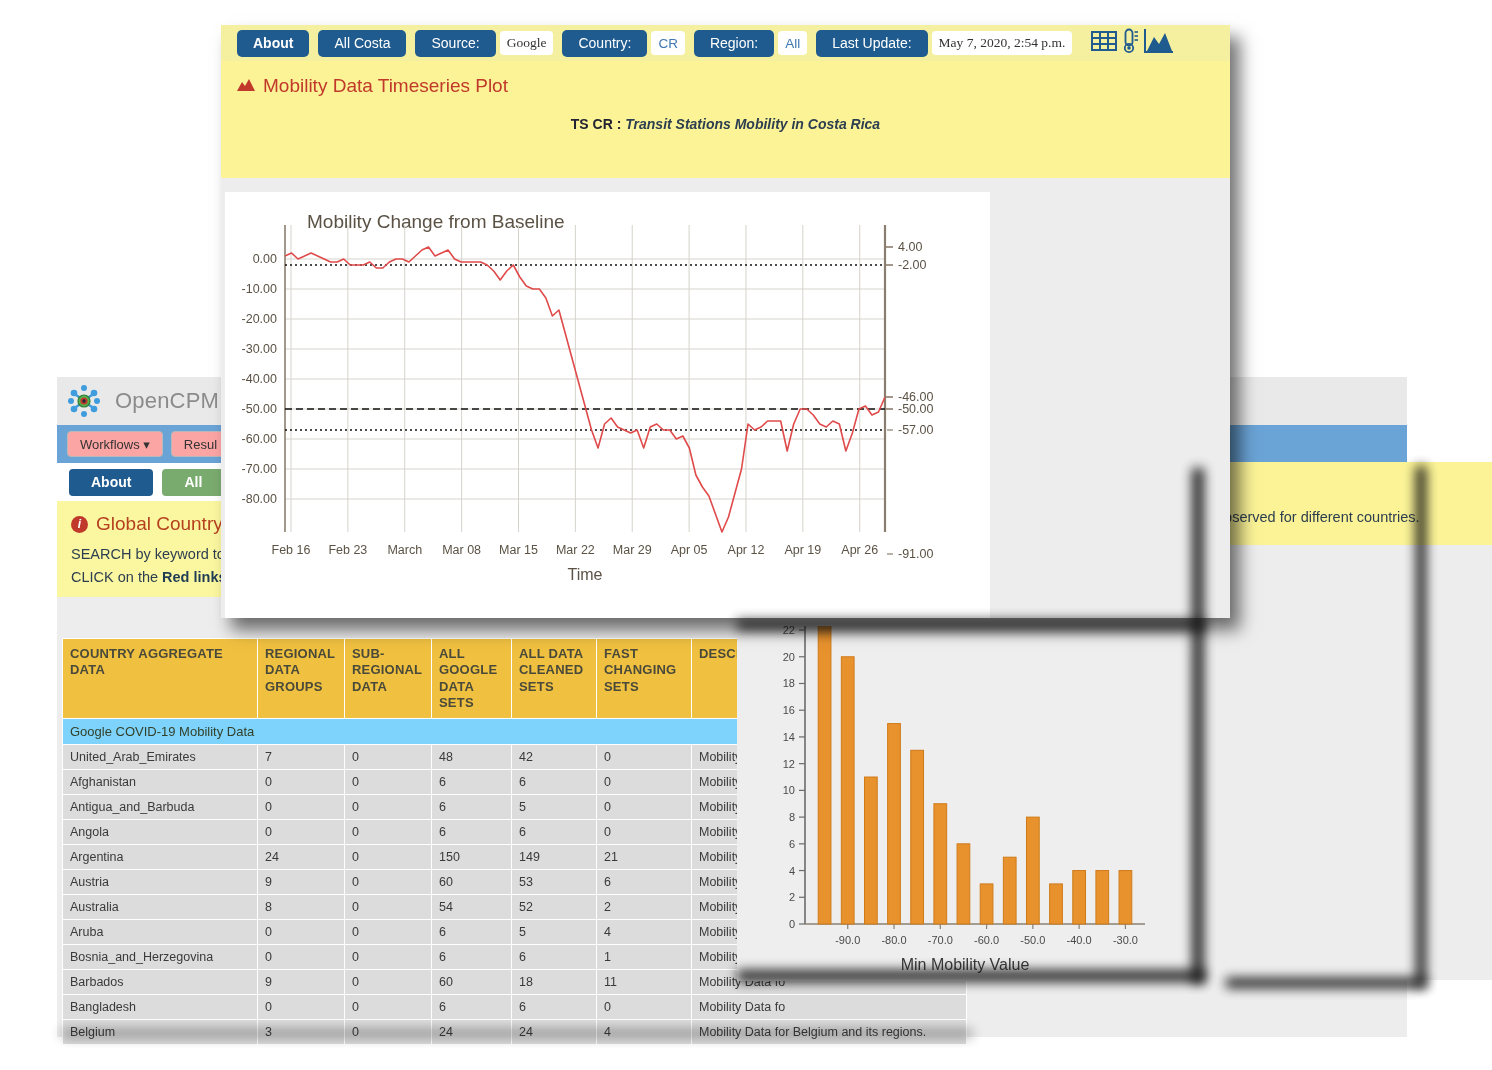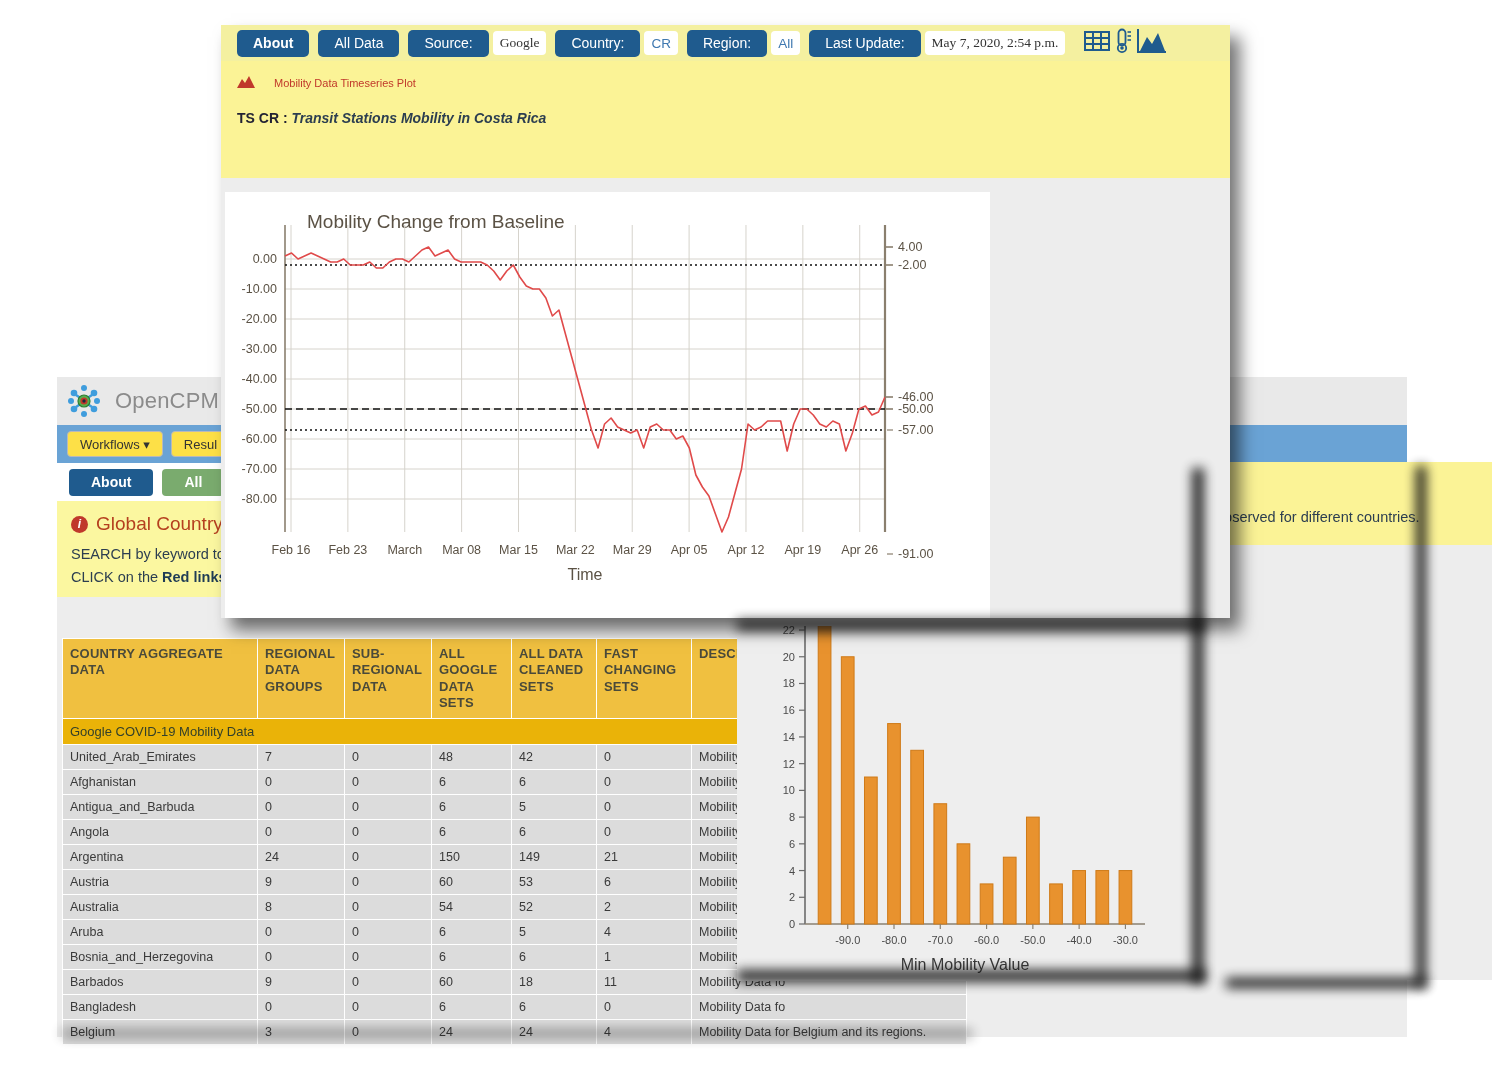--- a/index.html
+++ b/index.html
@@ -17,21 +17,21 @@
   .shadow-blk{position:absolute;background:#111;filter:blur(6px);opacity:.85;}
 
   
   #app-page{position:absolute;left:57px;top:377px;width:1350px;height:660px;background:#ffffff;}
   #app-header{position:absolute;left:0;top:0;width:1350px;height:48px;background:#e9e9e9;
               border-bottom:1px solid #cfcfcf;display:flex;align-items:center;}
   .opencpm-logo{width:34px;height:34px;margin-left:10px;position:relative;}
   .opencpm-title{font-size:22px;color:#8b8b8b;margin-left:14px;letter-spacing:.2px;}
   #app-navbar{position:absolute;left:0;top:48px;width:1350px;height:38px;
               background:#6aa3d5;display:flex;align-items:center;gap:8px;padding-left:10px;box-sizing:border-box;}
-  .nav-pill{background:#fde047;border:1px solid #b9b9b9;border-radius:4px;height:24px;
+  .nav-pill{background:#fca5a5;border:1px solid #b9b9b9;border-radius:4px;height:24px;
             display:flex;align-items:center;padding:0 12px;font-size:13px;color:#333;}
   #app-btnbar{position:absolute;left:0;top:86px;width:1350px;height:38px;background:#fff;
               display:flex;align-items:center;gap:9px;padding-left:12px;box-sizing:border-box;}
   .bb{height:27px;border-radius:4px;display:flex;align-items:center;justify-content:center;
       font-size:14px;font-weight:bold;color:#fff;padding:0 22px;}
   .bb.dark{background:#1f5b8e;}
   .bb.green{background:#7aab6e;}
   #app-yellow{position:absolute;left:0;top:124px;width:1350px;height:96px;background:#fbf7a0;padding:12px 14px;box-sizing:border-box;}
   .gco-title{color:#b5401f;font-size:19px;display:flex;align-items:center;gap:8px;}
   .info-circle{width:17px;height:17px;border-radius:50%;background:#c0392b;color:#fff;font-size:12px;
@@ -44,21 +44,21 @@
   #right-yellow{position:absolute;left:1230px;top:462px;width:262px;height:83px;background:#fbf396;}
   #right-yellow .ry-text{position:absolute;left:-14px;top:47px;font-size:14.5px;color:#2c3e50;white-space:nowrap;}
   #right-grey{position:absolute;left:1230px;top:545px;width:262px;height:435px;background:#ededed;}
 
   
   #data-table{position:absolute;left:62px;top:638px;width:905px;font-size:12px;border-collapse:collapse;}
   #data-table th{background:#f0c040;color:#4a4a3a;font-size:13px;font-weight:bold;letter-spacing:.2px;
                  text-align:left;vertical-align:top;padding:7px 7px;border:1px solid #ffffff;line-height:1.25;}
   #data-table td{background:#dcdcdc;padding:5px 7px;border:1px solid #ffffff;font-size:12.5px;color:#3a3a3a;
                  white-space:nowrap;}
-  #data-table tr.group td{background:#eab308;color:#33402a;font-size:13px;padding:5px 7px;}
+  #data-table tr.group td{background:#7dd3fc;color:#33402a;font-size:13px;padding:5px 7px;}
   td.cname{color:#e8633a;}
   td.green{color:#1a9a3c;}
   td.blue{color:#2a36d8;}
   td.red{color:#dd2020;}
   td.plain{color:#3a3a3a;}
 
   
   #hist-panel{position:absolute;left:737px;top:626px;width:455px;height:355px;background:#eeeeee;overflow:hidden;}
 
   
@@ -69,22 +69,22 @@
   .tb{height:27px;border-radius:5px;background:#1f5b8e;color:#fff;font-size:14px;
       display:flex;align-items:center;justify-content:center;padding:0 16px;white-space:nowrap;}
   .tb.strong{font-weight:bold;}
   .tbv{height:24px;border-radius:4px;background:#ffffff;color:#3f78b0;font-size:13.5px;
        display:flex;align-items:center;justify-content:center;padding:0 7px;margin-left:-5px;white-space:nowrap;}
   .tbv.dark-text{color:#333;font-family:Liberation Serif, serif;}
   .tb-icons{display:flex;align-items:center;gap:5px;margin-left:10px;}
 
   #plot-yellow{position:absolute;left:0;top:36px;width:1009px;height:117px;background:#fbf396;
                padding:14px 16px;box-sizing:border-box;}
-  .plot-h1{color:#c0392b;font-size:11px;display:flex;align-items:center;gap:19px;}
-  .plot-h2{margin-top:19px;font-size:14px;color:#223;}
+  .plot-h1{color:#c0392b;font-size:19px;display:flex;align-items:center;gap:8px;}
+  .plot-h2{margin-top:19px;font-size:14px;color:#223;text-align:center;}
   .plot-h2 .lbl{font-weight:bold;}
   .plot-h2 .it{font-style:italic;font-weight:bold;color:#2c3e50;}
 
   #plot-card{position:absolute;left:4px;top:167px;width:765px;height:428px;background:#737373;}
 
   
   .ax{font-size:12.5px;fill:#5b5245;font-family:"Liberation Sans",sans-serif;}
   .axr{font-size:12.5px;fill:#5b5245;}
   .chtitle{font-size:19px;fill:#5b5245;}
   .axlabel{font-size:16px;fill:#5b5245;}
@@ -339,21 +339,21 @@
         <line x1="388.4285714285714" y1="298" x2="388.4285714285714" y2="303" stroke="#8a8070" stroke-width="1.2"></line>
         <text x="388.4285714285714" y="318" class="hax" text-anchor="middle">-30.0</text>
         <text x="228" y="344" class="haxl" text-anchor="middle">Min Mobility Value</text>
       </svg>
   </div>
 
   <div id="plot-window">
 
     <div id="plot-toolbar">
       <div class="tb strong">About</div>
-      <div class="tb">All Data</div>
+      <div class="tb">All Costa</div>
       <div class="tb">Source:</div>
       <div class="tbv dark-text">Google</div>
       <div class="tb">Country:</div>
       <div class="tbv">CR</div>
       <div class="tb">Region:</div>
       <div class="tbv">All</div>
       <div class="tb">Last Update:</div>
       <div class="tbv dark-text">May 7, 2020, 2:54 p.m.</div>
       <div class="tb-icons">
         <span>

